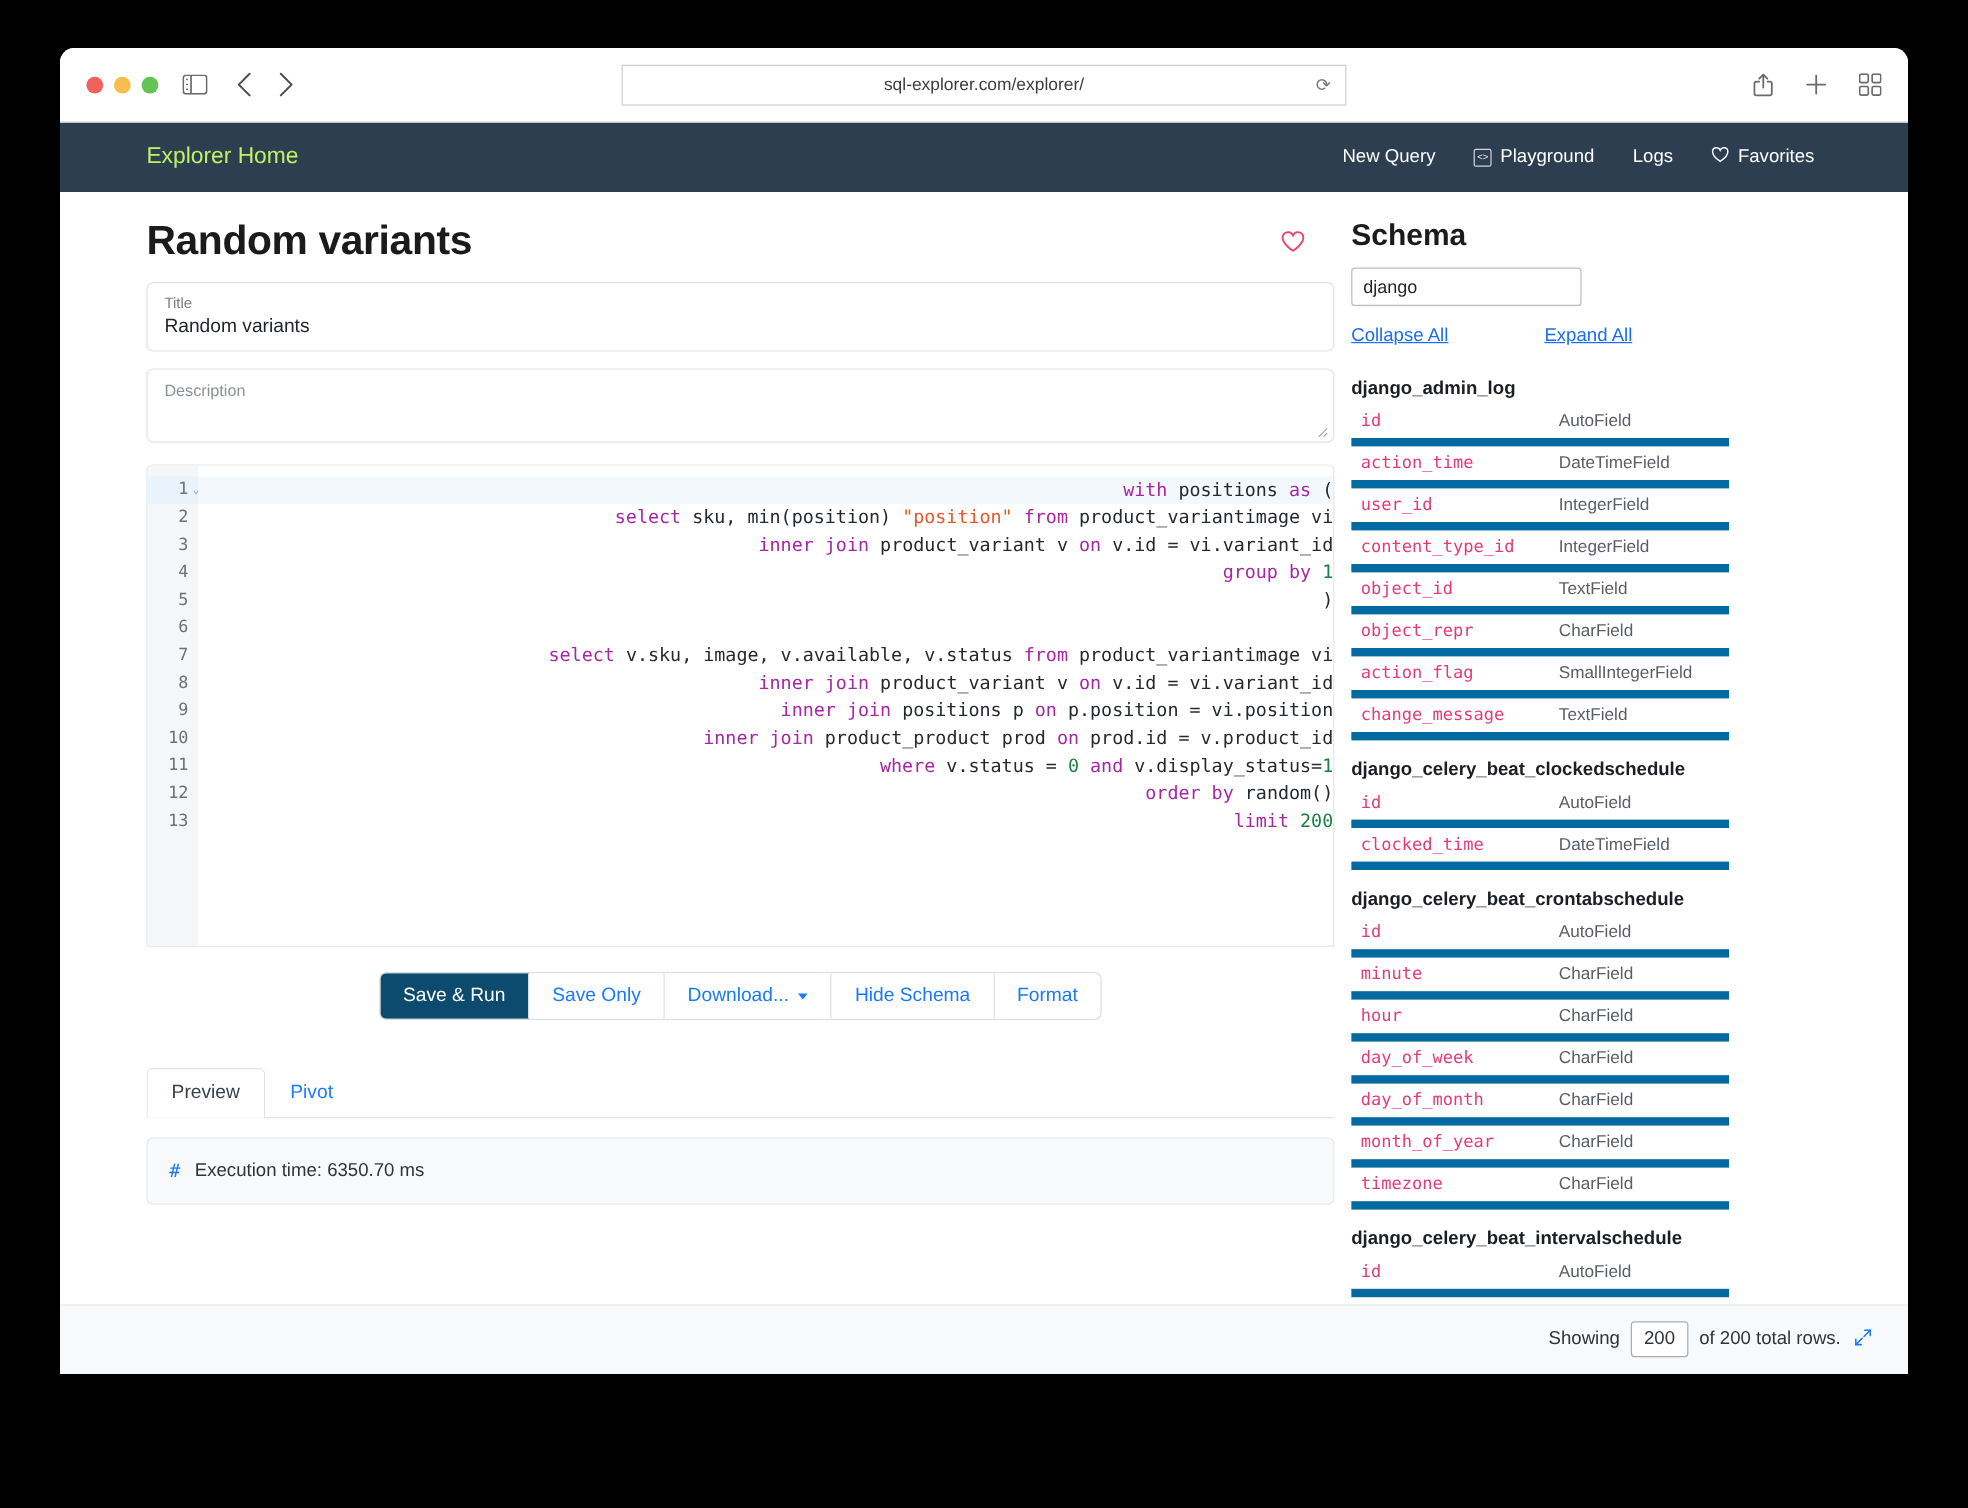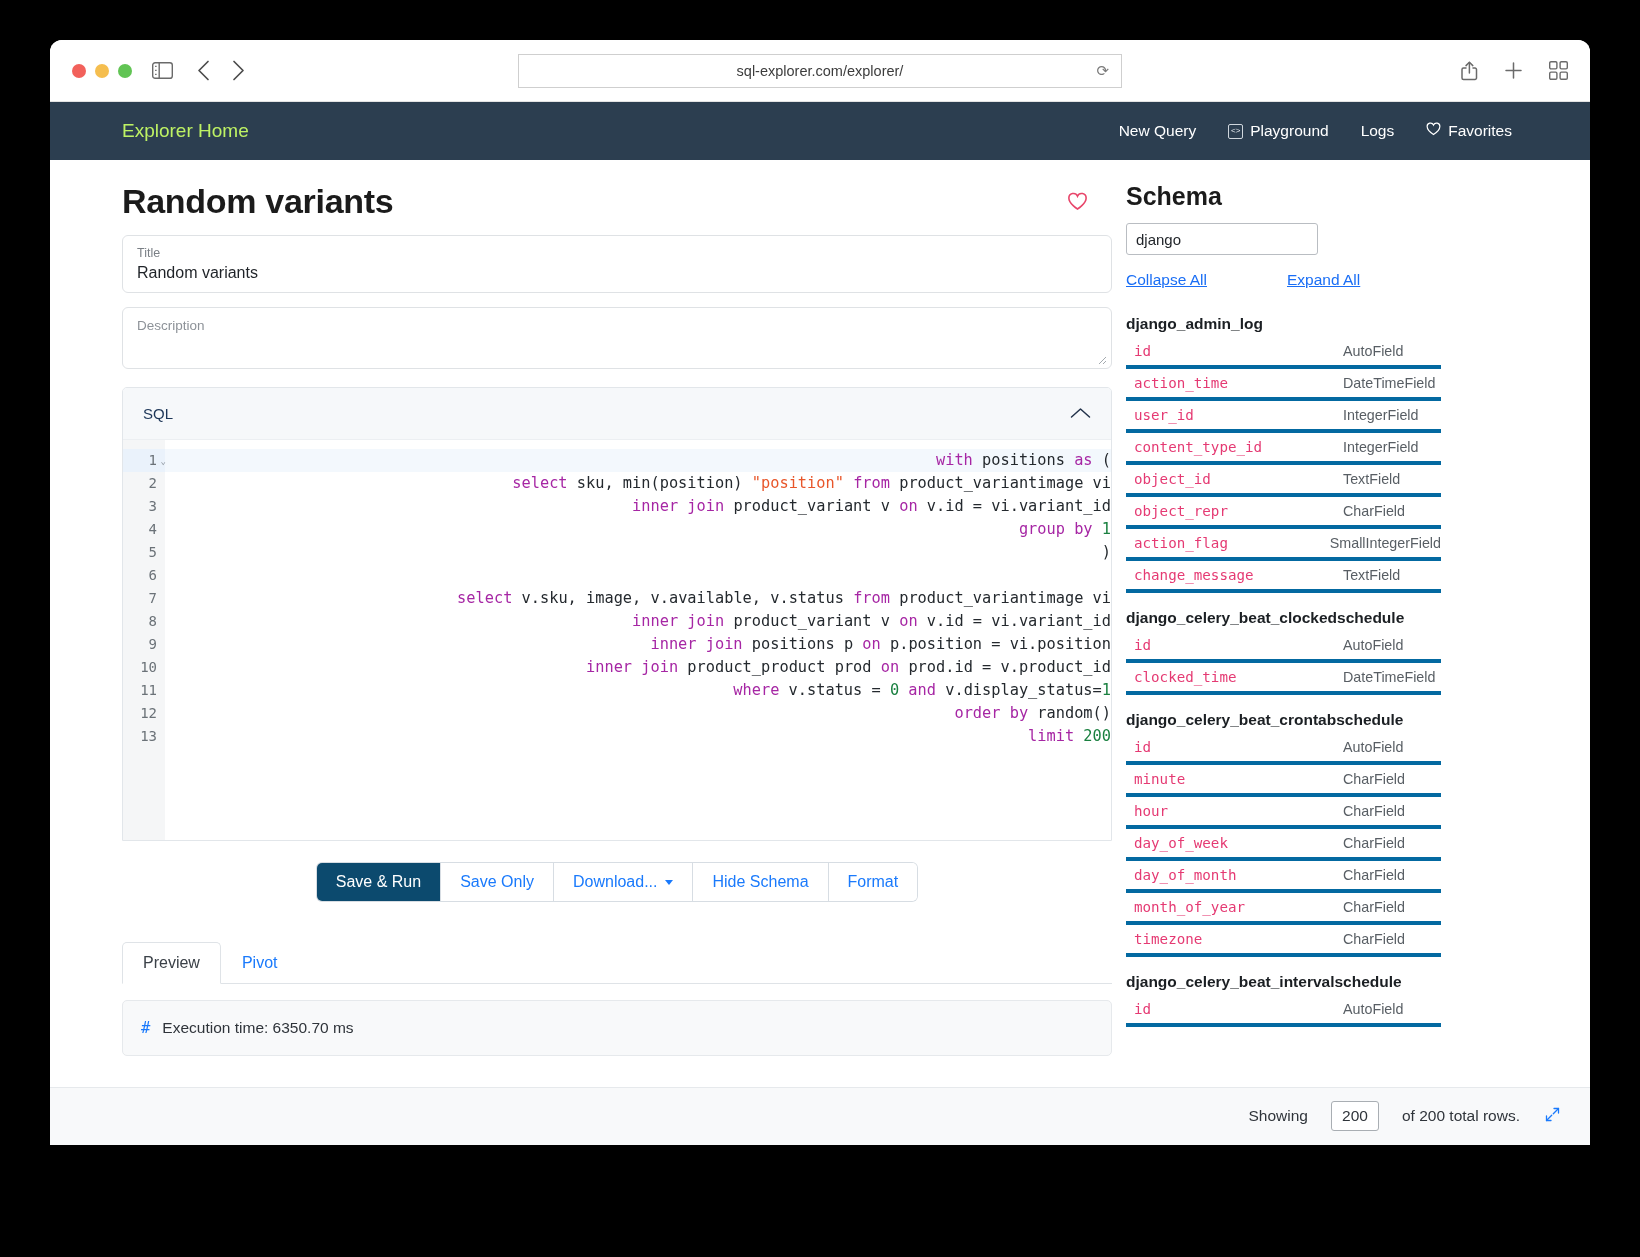--- a/index.html
+++ b/index.html
@@ -377,43 +377,42 @@
     font-weight: 700;
     color: #1b1f23;
     margin: 16px 0 4px 0;
     white-space: nowrap;
     overflow: hidden;
   }
   .col-row {
     display: flex;
     align-items: center;
     padding: 6px 0 6px 8px;
-    border-bottom: 4px solid #0369a1;
-    gap: 44px;
+    border-bottom: 7px solid #0369a1;
   }
   .col-name {
     font-family: "DejaVu Sans Mono", monospace;
     font-size: 14.2px;
     color: #e53a73;
     width: 165px;
     white-space: nowrap;
   }
   .col-type {
     font-size: 14.3px;
     color: #585e64;
     white-space: nowrap;
   }
 
   #showing-bar {
     position: absolute;
     right: 30px;
     bottom: 14px;
     display: flex;
     align-items: center;
-    gap: 23px;
+    gap: 9px;
     font-size: 15.5px;
     color: #2f343a;
     white-space: nowrap;
   }
   #rows-input {
     width: 48px; height: 30px;
     border: 1px solid #a9aeb3;
     border-radius: 3px;
     display: flex; align-items: center; justify-content: center;
     font-size: 15.5px;
@@ -548,28 +547,20 @@
         <div class="flabel">Description</div>
         <span class="resize-grip">
           <svg width="9" height="9" viewBox="0 0 9 9" stroke="#9aa0a6" stroke-width="0.9">
               <line x1="8" y1="1" x2="1" y2="8"></line>
               <line x1="8" y1="5" x2="5" y2="8"></line>
             </svg>
         </span>
       </div>
 
       <div id="sql-panel">
-        <div id="sql-header">
-          <span class="sql-label">SQL</span>
-          <span id="sql-collapse">
-            <svg width="21" height="12" viewBox="0 0 21 12" fill="none" stroke="#22324a" stroke-width="1.5" stroke-linecap="round" stroke-linejoin="round">
-                <polyline points="1.5,10 10.5,2 19.5,10"></polyline>
-              </svg>
-          </span>
-        </div>
         <div id="editor">
           <div id="gutter">
               <div class="gl active">1<span class="fold">⌄</span></div>
               <div class="gl">2</div>
               <div class="gl">3</div>
               <div class="gl">4</div>
               <div class="gl">5</div>
               <div class="gl">6</div>
               <div class="gl">7</div>
               <div class="gl">8</div>

